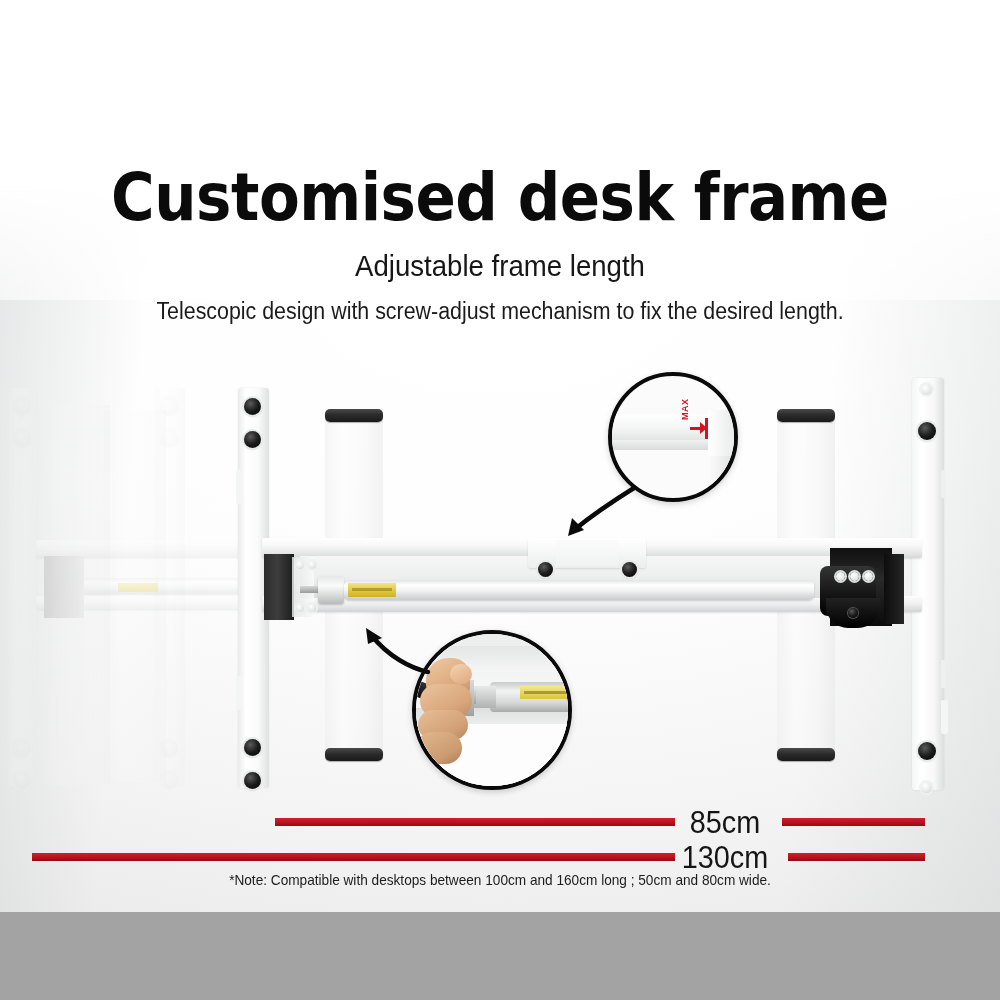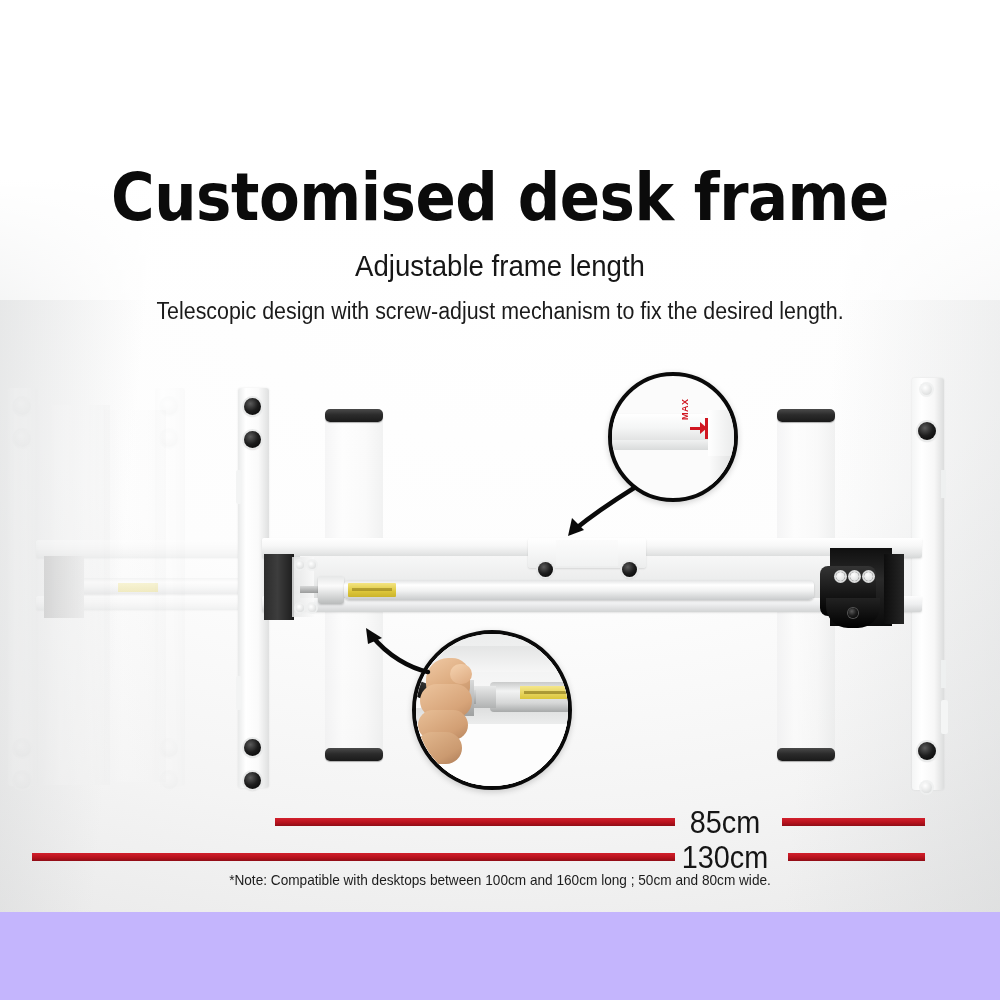--- a/index.html
+++ b/index.html
@@ -3,21 +3,21 @@
 <meta charset="utf-8">
 <title>Customised desk frame</title>
 <style>
   html,body{margin:0;padding:0;}
   body{
     width:1000px;height:1000px;
     background:#ffffff;
     font-family:"Liberation Sans", sans-serif;
     overflow:hidden;
   }
-  .stage{position:relative;width:1000px;height:1000px;background:#c4b5fd;overflow:hidden;}
+  .stage{position:relative;width:1000px;height:1000px;background:#a3a3a3;overflow:hidden;}
 
   
   .photo-bg{
     position:absolute;left:0;top:0;width:1000px;height:912px;
     background:
       radial-gradient(ellipse 120% 80% at 50% 30%, #ffffff 0%, #fdfdfd 45%, #f4f4f4 75%, #e9e9e9 100%),
       linear-gradient(180deg,#ffffff 0%,#fafafa 55%,#eceded 88%,#d9dada 100%);
   }
   .photo-bg:after{
     content:"";position:absolute;inset:0;

